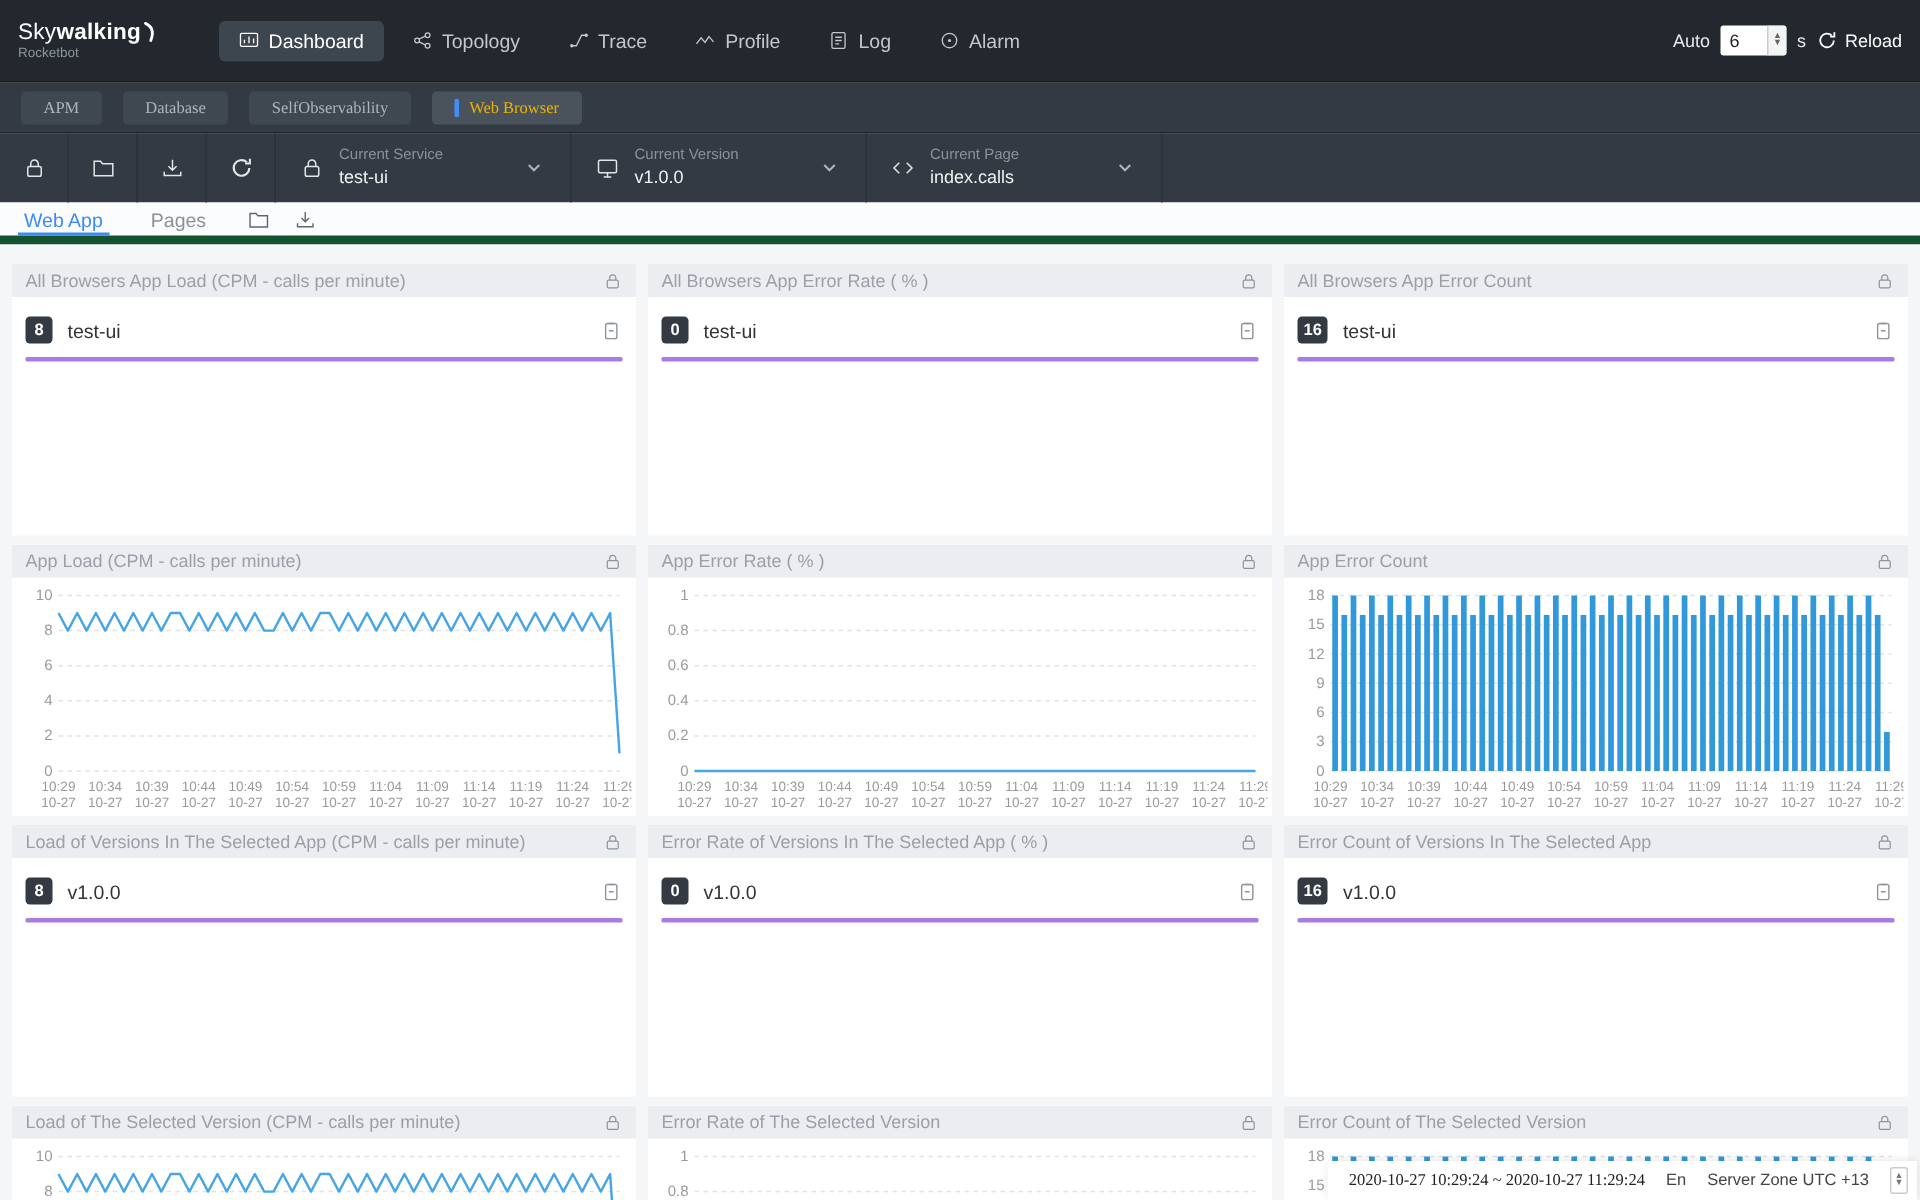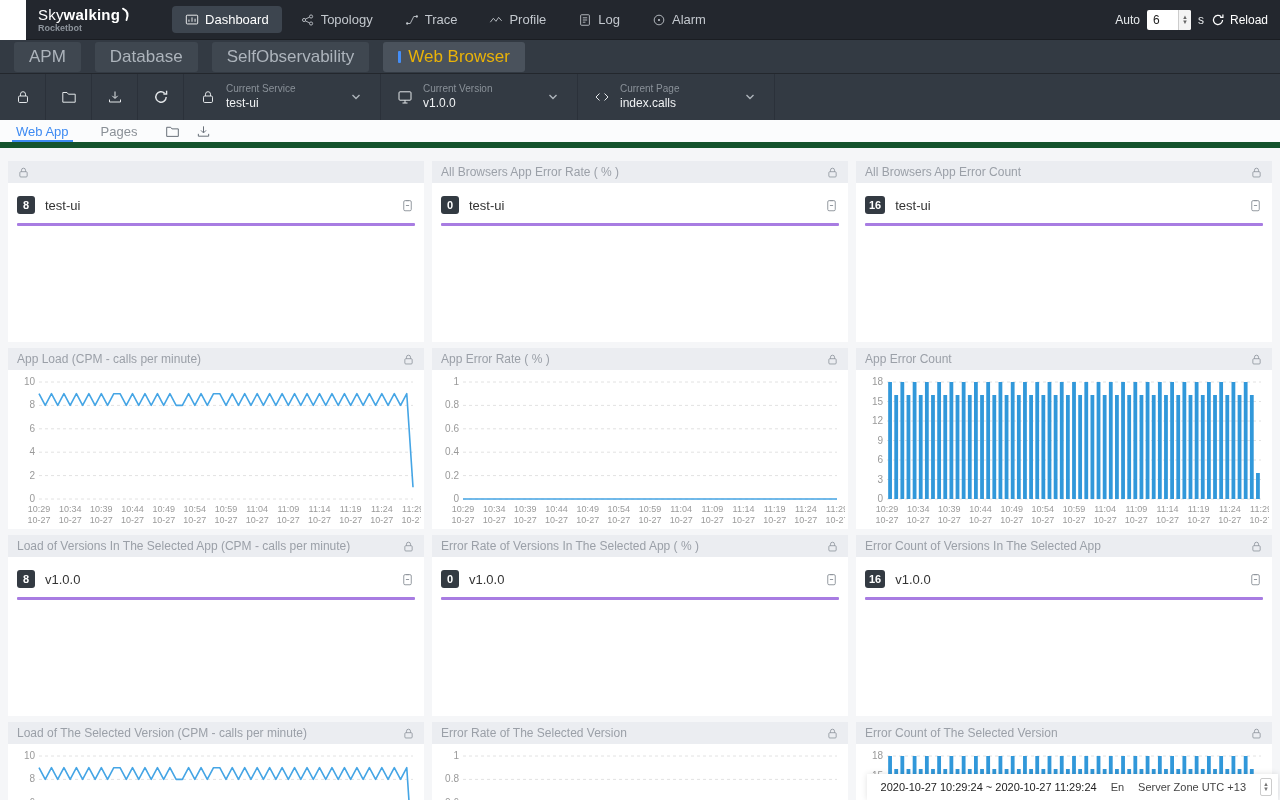--- a/index.html
+++ b/index.html
@@ -1,43 +1,43 @@
 <!DOCTYPE html>
 <html><head>
 <meta charset="utf-8">
 <style>
   * { margin:0; padding:0; box-sizing:border-box; }
   html,body { width:1280px; height:800px; overflow:hidden; background:#fff;
     font-family:"Liberation Sans", sans-serif; }
 
   
-  .navbar { height:40px; background:#23272e; display:flex; align-items:center; padding:0 12px;
-    border-bottom:1px solid #1a1d22;margin-left:26px; }
+  .navbar { height:55px; background:#23272e; display:flex; align-items:center; padding:0 12px;
+    border-bottom:1px solid #1a1d22; }
   .logo { display:flex; flex-direction:column; line-height:1; margin-right:40px; position:relative; }
   .logo-main { color:#fff; font-size:15px; letter-spacing:.2px; display:flex; align-items:flex-start; }
   .logo-main b { font-weight:700; }
-  .logo-sub { color:#8d949c; font-size:9px; margin-top:2px;font-weight:bold; }
+  .logo-sub { color:#8d949c; font-size:9px; margin-top:2px; }
   .nav-items { display:flex; align-items:center; gap:6px; }
   .nav-item { display:flex; align-items:center; gap:6px; color:#c3c8ce; font-size:13px;
     padding:6px 13px; border-radius:4px; cursor:pointer; }
   .nav-item.active { background:#3d454f; color:#fff; }
   .nav-right { margin-left:auto; display:flex; align-items:center; gap:7px; color:#e7eaec; font-size:12px; }
   .fake-input { width:44px; height:20px; background:#fff; border-radius:2px; display:flex;
     align-items:center; overflow:hidden; }
   .fake-input .val { flex:1; color:#222; font-size:12px; padding-left:6px; }
   .spin { width:13px; height:100%; border-left:1px solid #ccc; display:flex; flex-direction:column;
     align-items:center; justify-content:center; background:#f4f4f4; color:#666; }
   .spin span { font-size:6px; line-height:5px; }
   .reload { display:flex; align-items:center; gap:5px; cursor:pointer; color:#fff; }
 
   
   .subnav { height:34px; background:#333a43; display:flex; align-items:center; gap:14px; padding:0 14px;
     border-bottom:1px solid #23272d; }
-  .subtab { background:#3f4750; color:#adb4bc; font-size:17px; padding:5px 15px; border-radius:3px;
-    cursor:pointer; display:flex; align-items:center; gap:7px; }
+  .subtab { background:#3f4750; color:#adb4bc; font-size:11px; padding:5px 15px; border-radius:3px;
+    cursor:pointer; display:flex; align-items:center; gap:7px;font-family:Liberation Serif, serif; }
   .subtab.active { background:#4a525c; color:#eab308; }
   .subtab .bar { width:3px; height:12px; background:#448ef7; border-radius:1px; display:none; }
   .subtab.active .bar { display:block; }
 
   
   .toolbar { height:46px; background:#333a43; display:flex; align-items:stretch; color:#e3e6e9; }
   .tool-ic { width:46px; display:flex; align-items:center; justify-content:center;
     border-right:1px solid #2b313a; cursor:pointer; }
   .selector { display:flex; align-items:center; gap:10px; padding:0 18px 0 16px;
     border-right:1px solid #2b313a; cursor:pointer; }
@@ -68,21 +68,21 @@
     border-radius:3px; display:inline-flex; align-items:center; justify-content:center; padding:0 4px; }
   .mname { font-size:13px; color:#333; margin-left:10px; flex:1; }
   .copyic { color:#8d939b; cursor:pointer; }
   .purple-rule { height:3px; background:#a87ce2; margin:9px 9px 0 9px; border-radius:1px; }
   svg.chart { display:block; margin:2px auto 0; }
 
   
   .footerbar { position:fixed; right:2px; bottom:0; height:26px; background:#fff; display:flex;
     align-items:center; gap:14px; padding:0 6px 0 14px; font-size:11px; color:#333;
     box-shadow:0 0 6px rgba(0,0,0,.12); }
-  .timerange { font-family:Liberation Sans, sans-serif; font-size:11px; color:#222; cursor:pointer; }
+  .timerange { font-family:Liberation Serif, serif; font-size:11px; color:#222; cursor:pointer; }
   .lang { color:#444; cursor:pointer; }
   .zone { color:#444; display:flex; align-items:center; gap:2px; }
   .spin2 { width:12px; height:18px; border:1px solid #ccc; border-radius:2px; display:flex;
     flex-direction:column; align-items:center; justify-content:center; color:#777; background:#fff; cursor:pointer; }
   .spin2 span { font-size:6px; line-height:5px; }
   .ic { flex:none; }
 </style>
 </head>
 <body>
 
@@ -308,20 +308,21 @@
     <svg class="ic" width="15" height="15">
         <use href="#i-down"></use>
       </svg>
   </div>
 </div>
 
 <main class="content">
 
   <section class="card">
     <header class="card-hd">
+      <span class="card-title">All Browsers App Load (CPM - calls per minute)</span>
       <svg class="ic lockic" width="13" height="13">
           <use href="#i-lock"></use>
         </svg>
     </header>
     <div class="card-bd">
       <div class="metric-row">
         <span class="badge">8</span>
         <span class="mname">test-ui</span>
         <svg class="ic copyic" width="15" height="15">
             <use href="#i-copy"></use>

